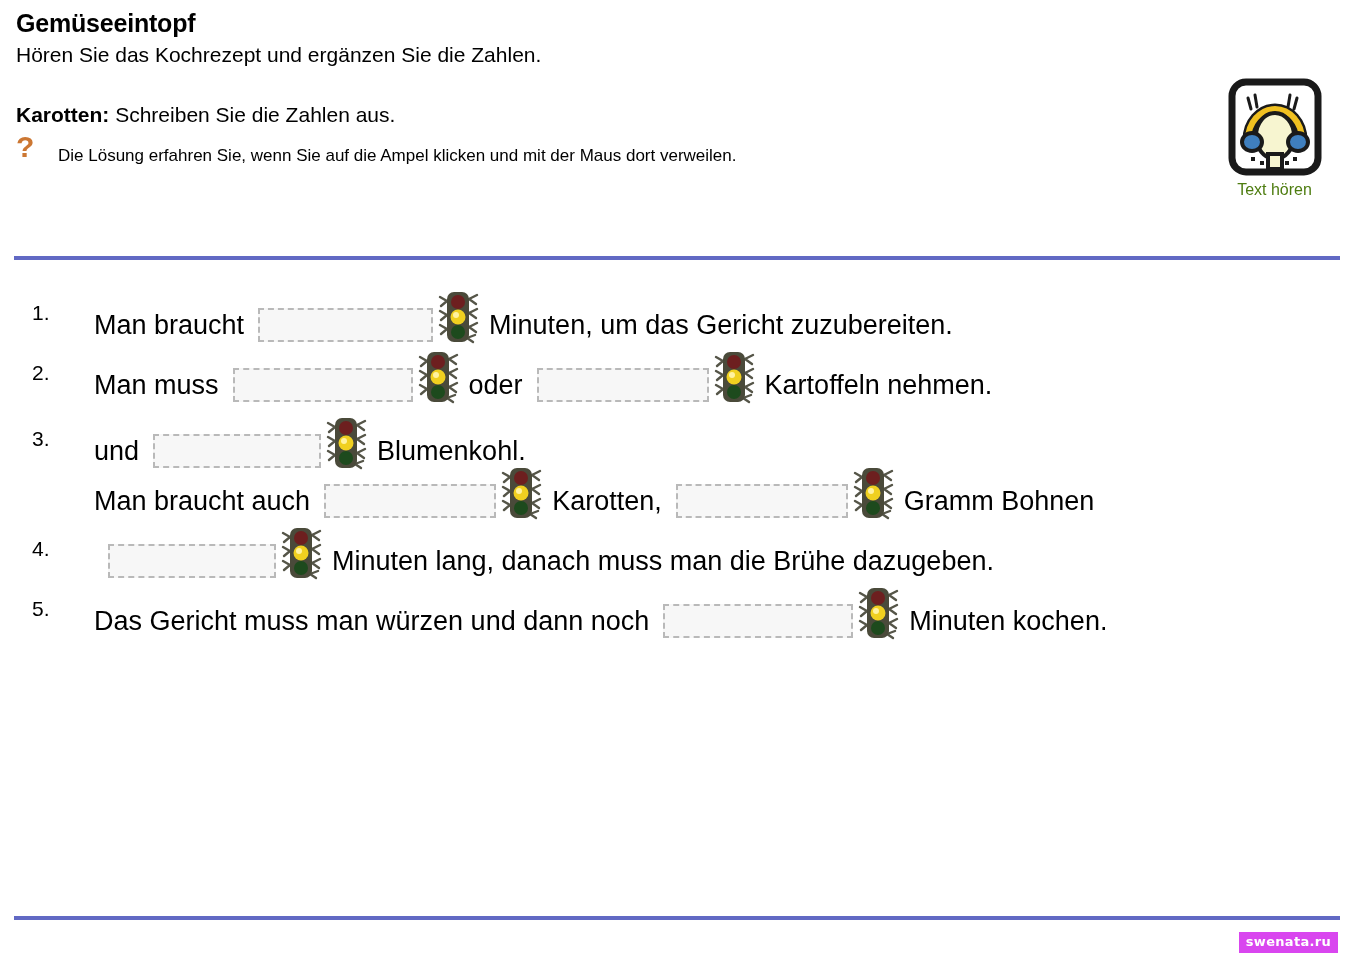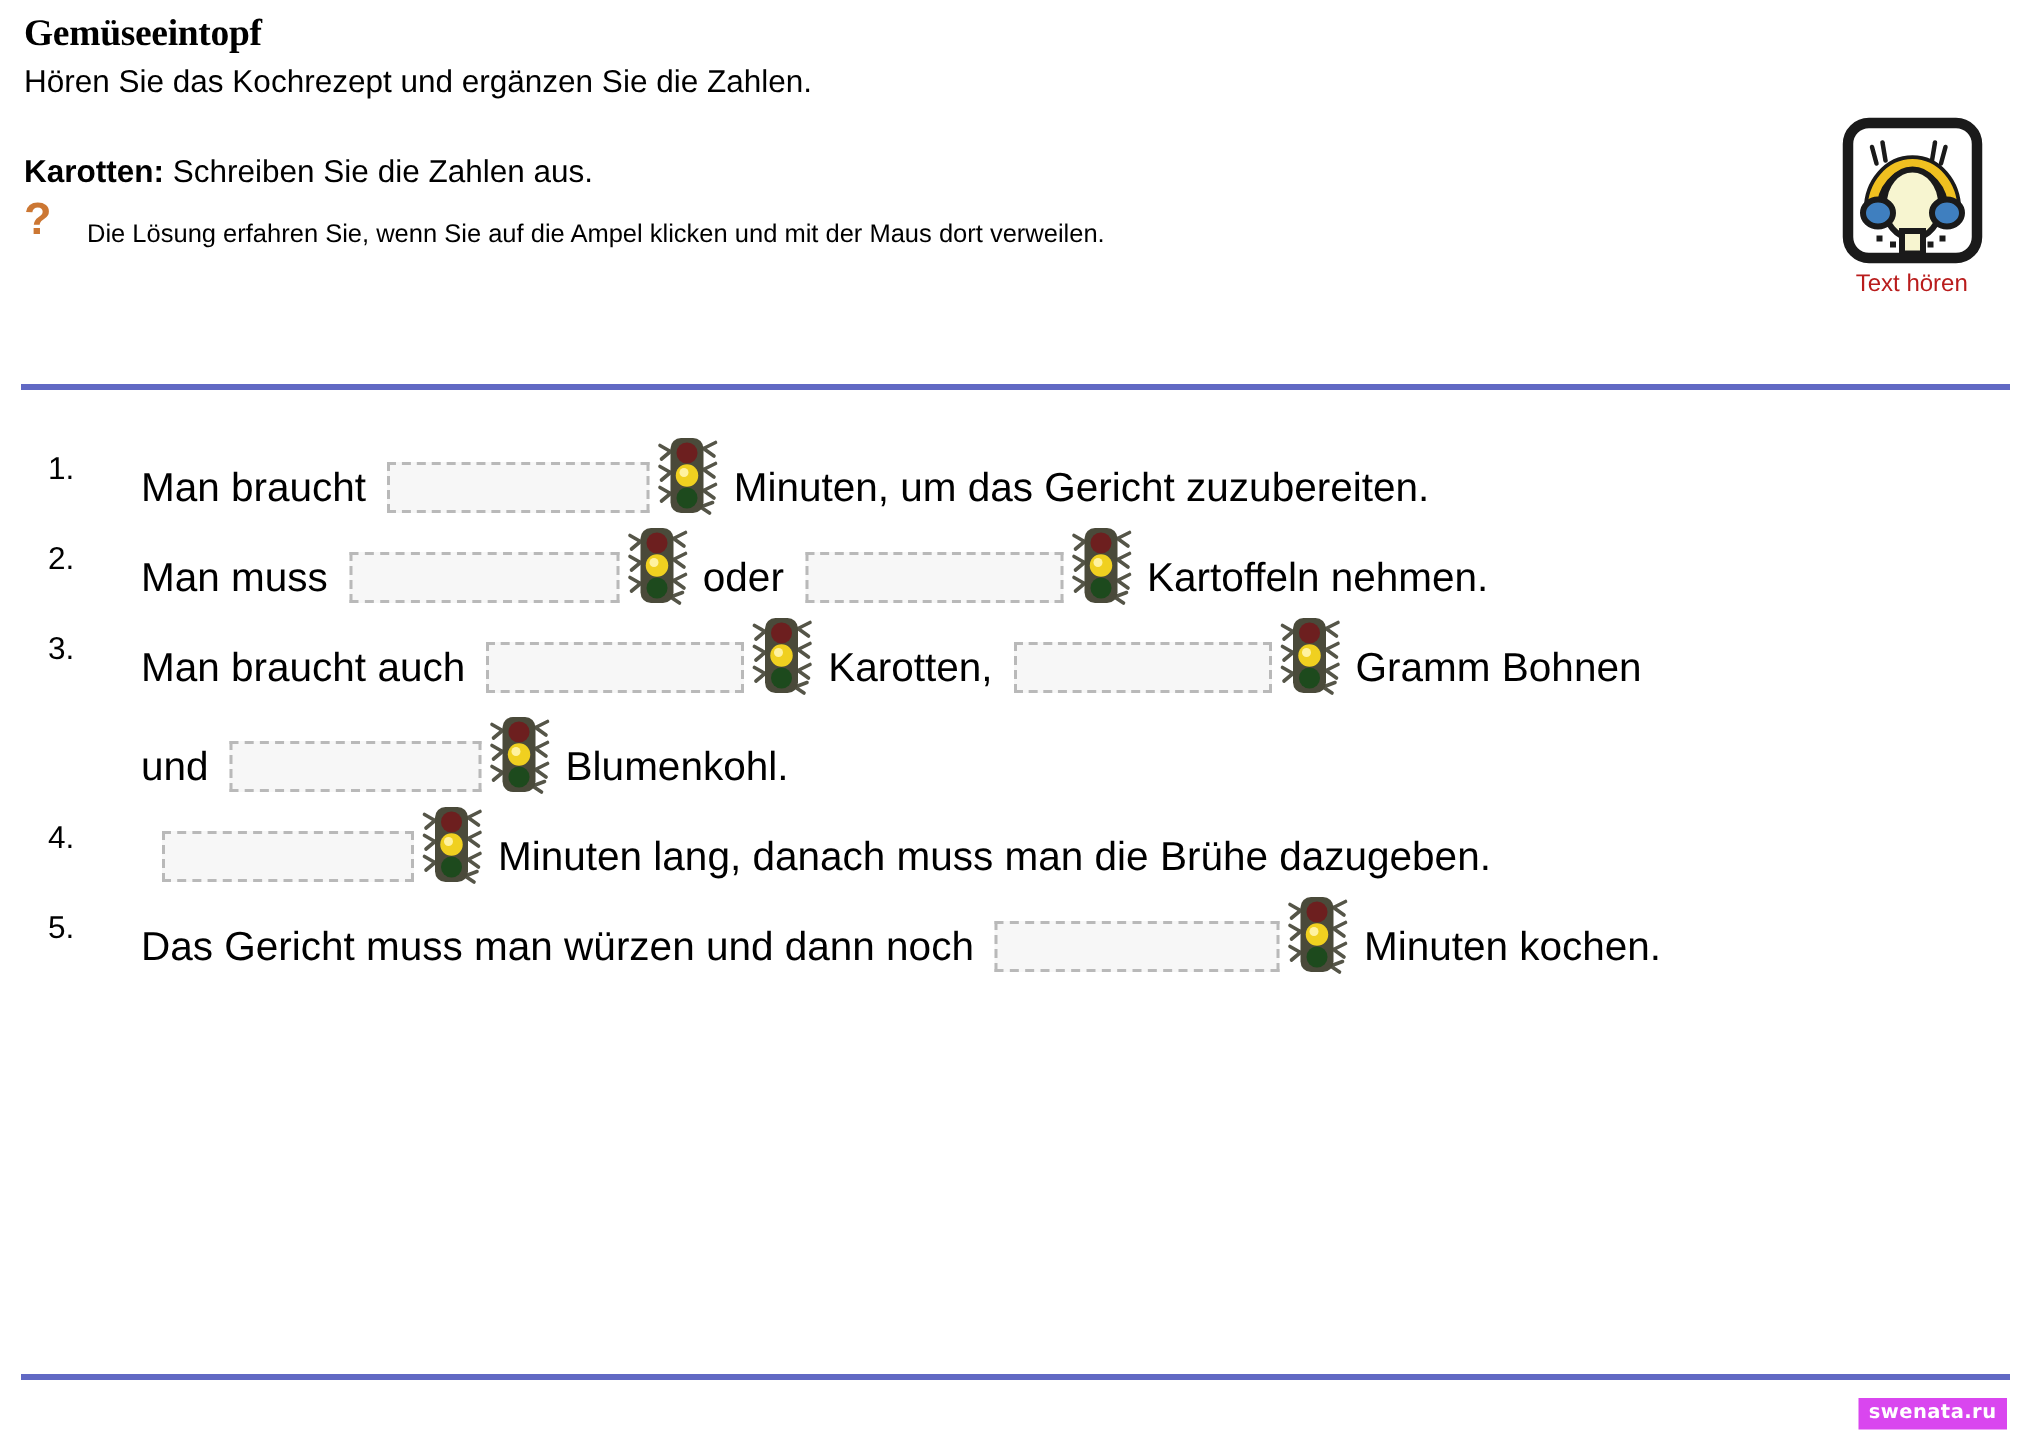--- a/index.html
+++ b/index.html
@@ -23,21 +23,20 @@
     left: 16px;
     top: 8px;
     width: 1200px;
   }
   #page-title {
     font-size: 25px;
     font-weight: bold;
     letter-spacing: -0.2px;
     margin: 0 0 2px 0;
     line-height: 30px;
-    font-family: Liberation Serif, serif;
   }
   .intro-line {
     font-size: 21px;
     line-height: 30px;
     margin: 0;
   }
   #attention-line {
     font-size: 21px;
     line-height: 30px;
     margin: 30px 0 0 0;
@@ -76,21 +75,21 @@
     text-align: center;
   }
   #headphone-icon {
     display: block;
     margin: 0 auto;
   }
   #audio-link-label {
     display: block;
     margin-top: 2px;
     font-size: 16px;
-    color: #b91c1c;
+    color: #4d7c0f;
     line-height: 20px;
   }
 
   
   .divider {
     position: absolute;
     left: 14px;
     width: 1326px;
     height: 4px;
     background: #6169c4;
@@ -299,20 +298,47 @@
           <circle cx="19" cy="27" r="3" fill="#fff2a0"></circle>
           <circle cx="21" cy="44" r="7" fill="#1d4a1d"></circle>
         </svg>
         <span class="gap-s"></span>
         <span class="q-text">Kartoffeln nehmen.</span>
         <span class="gap-m"></span>
       </div>
     </div>
     <div class="question-block">
       <span class="question-number">3.</span>
+      <div class="question-line q3-line2">
+        <span class="q-text">und</span>
+        <span class="gap-m"></span>
+        <input type="text" class="blank-input w-168" placeholder="" style="">
+        <span class="gap-xs"></span>
+        <svg width="44" height="62" viewBox="0 0 44 62" class="traffic-light-icon">
+          <g stroke="#555548" stroke-width="2.4" fill="none" stroke-linecap="round">
+            <path d="M10 13 L3 9 M10 13 L4 18"></path>
+            <path d="M10 27 L3 23 M10 27 L4 32"></path>
+            <path d="M10 41 L3 37 M10 41 L4 46"></path>
+          </g>
+          <g stroke="#555548" stroke-width="2.4" fill="none" stroke-linecap="round">
+            <path d="M32 11 L40 7 M32 11 L39 16"></path>
+            <path d="M32 25 L40 21 M32 25 L39 30"></path>
+            <path d="M32 39 L40 35 M32 39 L39 44"></path>
+            <path d="M30 50 L38 47 M30 50 L36 54"></path>
+          </g>
+          <rect x="10" y="4" width="22" height="50" rx="7" ry="7" fill="#4a4a3a"></rect>
+          <circle cx="21" cy="14" r="7" fill="#6d1f1f"></circle>
+          <circle cx="21" cy="29" r="7.5" fill="#f0d020"></circle>
+          <circle cx="19" cy="27" r="3" fill="#fff2a0"></circle>
+          <circle cx="21" cy="44" r="7" fill="#1d4a1d"></circle>
+        </svg>
+        <span class="gap-s"></span>
+        <span class="q-text">Blumenkohl.</span>
+        <span class="gap-m"></span>
+      </div>
       <div class="question-line">
         <span class="q-text">Man braucht auch</span>
         <span class="gap-m"></span>
         <input type="text" class="blank-input w-172" placeholder="" style="">
         <span class="gap-xs"></span>
         <svg width="44" height="62" viewBox="0 0 44 62" class="traffic-light-icon">
           <g stroke="#555548" stroke-width="2.4" fill="none" stroke-linecap="round">
             <path d="M10 13 L3 9 M10 13 L4 18"></path>
             <path d="M10 27 L3 23 M10 27 L4 32"></path>
             <path d="M10 41 L3 37 M10 41 L4 46"></path>
@@ -347,47 +373,20 @@
             <path d="M30 50 L38 47 M30 50 L36 54"></path>
           </g>
           <rect x="10" y="4" width="22" height="50" rx="7" ry="7" fill="#4a4a3a"></rect>
           <circle cx="21" cy="14" r="7" fill="#6d1f1f"></circle>
           <circle cx="21" cy="29" r="7.5" fill="#f0d020"></circle>
           <circle cx="19" cy="27" r="3" fill="#fff2a0"></circle>
           <circle cx="21" cy="44" r="7" fill="#1d4a1d"></circle>
         </svg>
         <span class="gap-s"></span>
         <span class="q-text">Gramm Bohnen</span>
-        <span class="gap-m"></span>
-      </div>
-      <div class="question-line q3-line2">
-        <span class="q-text">und</span>
-        <span class="gap-m"></span>
-        <input type="text" class="blank-input w-168" placeholder="" style="">
-        <span class="gap-xs"></span>
-        <svg width="44" height="62" viewBox="0 0 44 62" class="traffic-light-icon">
-          <g stroke="#555548" stroke-width="2.4" fill="none" stroke-linecap="round">
-            <path d="M10 13 L3 9 M10 13 L4 18"></path>
-            <path d="M10 27 L3 23 M10 27 L4 32"></path>
-            <path d="M10 41 L3 37 M10 41 L4 46"></path>
-          </g>
-          <g stroke="#555548" stroke-width="2.4" fill="none" stroke-linecap="round">
-            <path d="M32 11 L40 7 M32 11 L39 16"></path>
-            <path d="M32 25 L40 21 M32 25 L39 30"></path>
-            <path d="M32 39 L40 35 M32 39 L39 44"></path>
-            <path d="M30 50 L38 47 M30 50 L36 54"></path>
-          </g>
-          <rect x="10" y="4" width="22" height="50" rx="7" ry="7" fill="#4a4a3a"></rect>
-          <circle cx="21" cy="14" r="7" fill="#6d1f1f"></circle>
-          <circle cx="21" cy="29" r="7.5" fill="#f0d020"></circle>
-          <circle cx="19" cy="27" r="3" fill="#fff2a0"></circle>
-          <circle cx="21" cy="44" r="7" fill="#1d4a1d"></circle>
-        </svg>
-        <span class="gap-s"></span>
-        <span class="q-text">Blumenkohl.</span>
         <span class="gap-m"></span>
       </div>
     </div>
     <div class="question-block">
       <span class="question-number">4.</span>
       <div class="question-line">
         <span class="gap-m"></span>
         <input type="text" class="blank-input w-168" placeholder="" style="">
         <span class="gap-xs"></span>
         <svg width="44" height="62" viewBox="0 0 44 62" class="traffic-light-icon">

